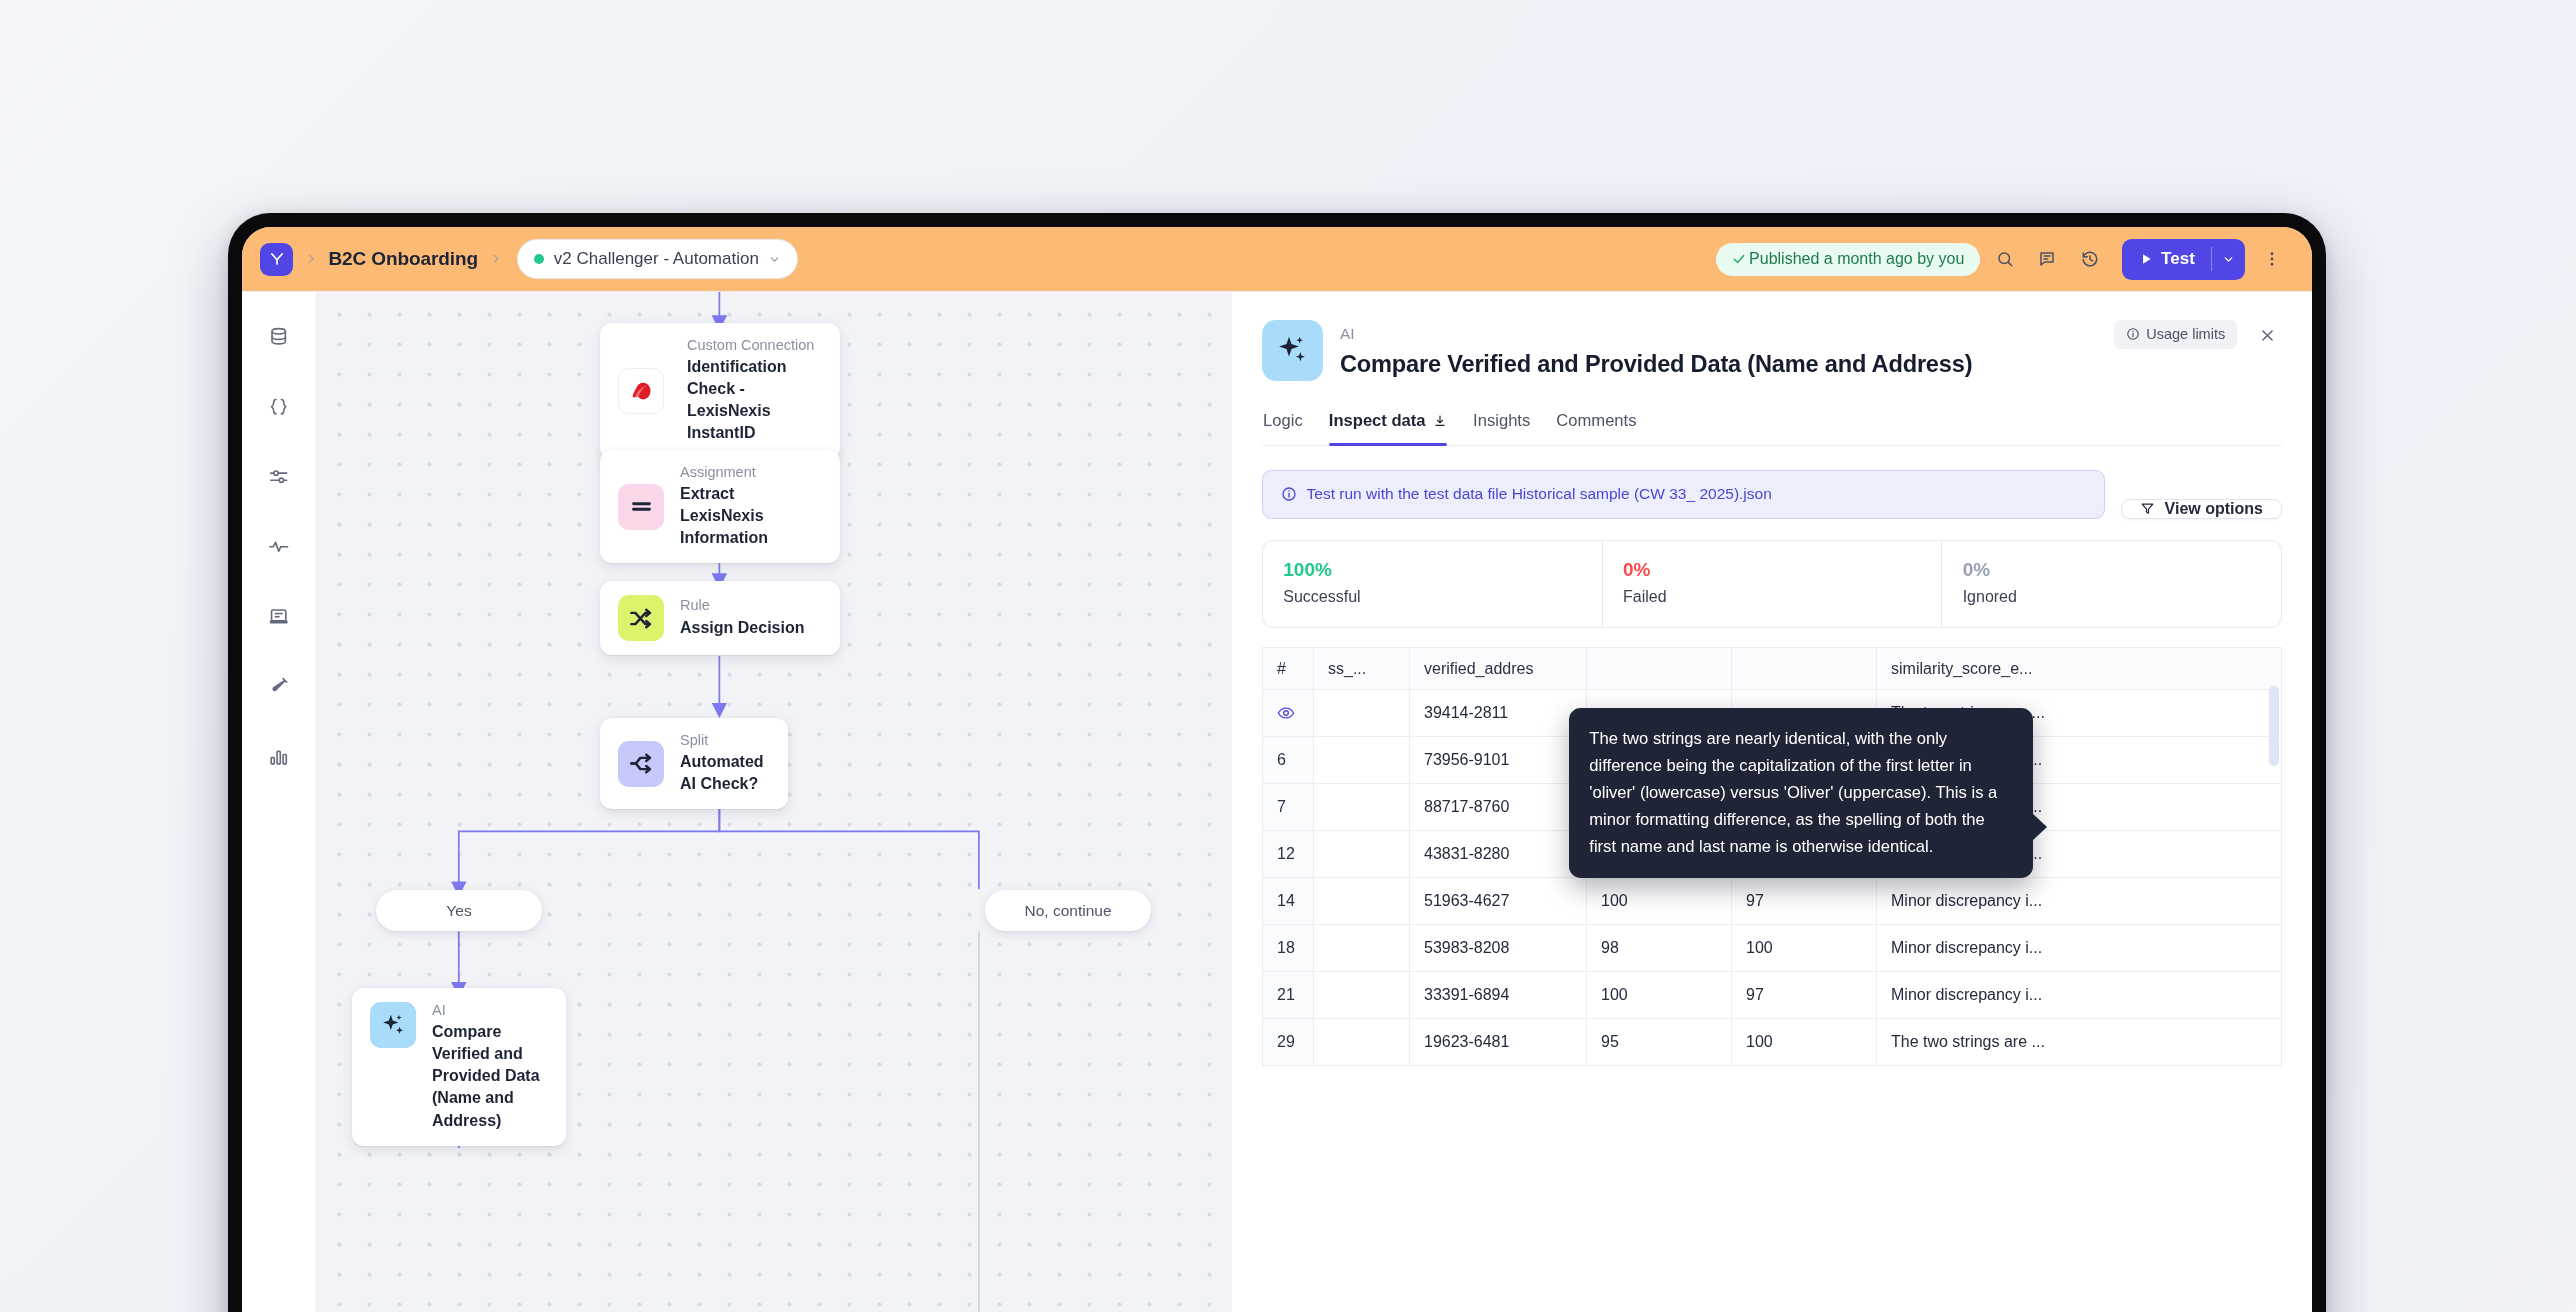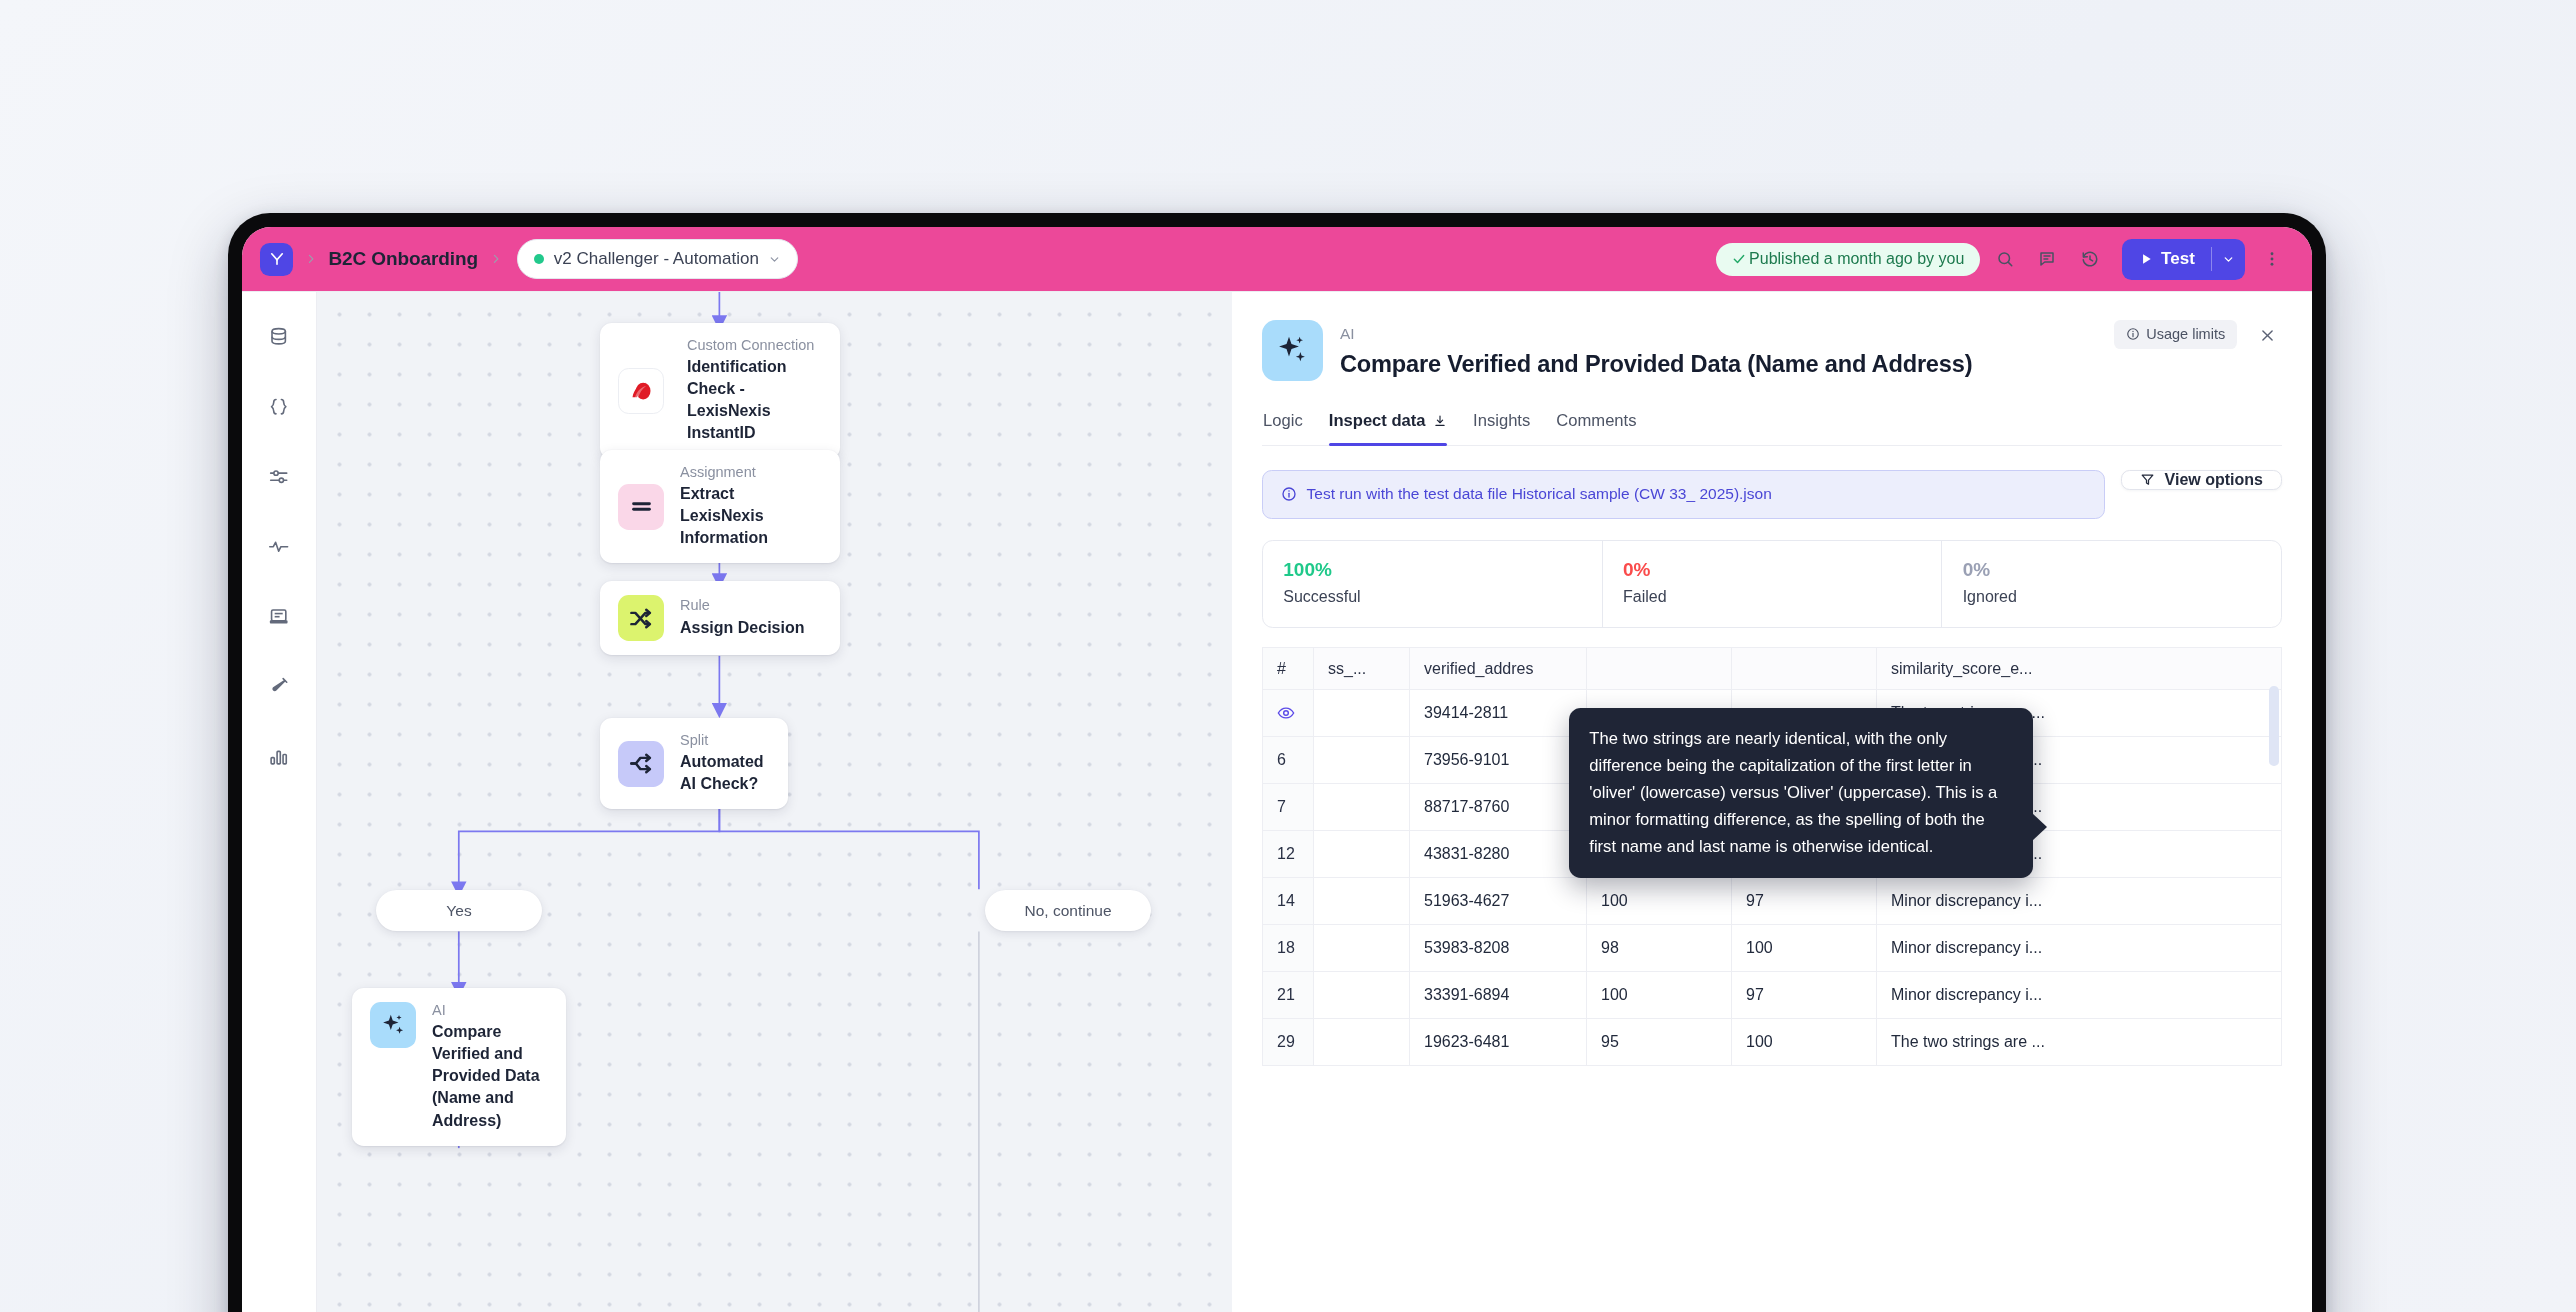--- a/index.html
+++ b/index.html
@@ -33,21 +33,21 @@
     overflow: hidden;
     position: relative;
   }
 
   
   .topbar {
     height: 65px;
     display: flex; align-items: center;
     padding: 0 22.5px 0 18px;
     border-bottom: 1.1px solid #ecedf2;
-    background:#ec4899;
+    background:#fdba74;
     position: relative;
   }
   .logo {
     width: 33px; height: 33px; border-radius: 9.6px;
     background: #4f46e5;
     display:flex; align-items:center; justify-content:center;
     flex: 0 0 auto;
   }
   .logo svg { width: 18px; height: 18px; }
   .crumb-sep { margin: 0 11.8px; color:#9aa0ae; display:flex; align-items:center;}
@@ -168,21 +168,21 @@
   .closebtn svg{ width:17px;height:17px; }
 
   .tabs{ display:flex; gap:26px; margin-top:30px; border-bottom:1.1px solid #ecedf2; padding-left:1.1px;}
   .tab{ font-size:16.6px; color:#4d5465; padding-bottom:14px; cursor:pointer; display:flex; align-items:center; gap:7.5px; position:relative;}
   .tab.active{ color:#1d2436; font-weight:600; }
   .tab.active::after{ content:""; position:absolute; left:0; right:0; bottom:-1.1px; height:3.2px; background:#4f46e5; border-radius:1.6px;}
   .tab svg{ width:14px;height:14px; }
 
   .panel-body{ padding: 23.6px 30px 0 30px; flex:1 1 auto; display:flex; flex-direction:column; min-height:0;}
 
-  .banner-row{ display:flex; gap:16px; align-items:flex-start; }
+  .banner-row{ display:flex; gap:16px; align-items:flex-end; }
   .banner{
     flex:1 1 auto; background:#eceefc; border:1.1px solid #c9cdf7; border-radius:9.6px;
     display:flex; align-items:center; gap:9.6px; padding: 0 18px; min-height:49px;
     color:#4a46d6; font-size:15.5px;
   }
   .banner svg{ width:16px;height:16px; flex:0 0 auto;}
   .viewopts{
     display:flex; align-items:center; gap:9.6px;
     border:1.1px solid #e2e4ec; border-radius:8.6px; background:#fff;
     padding: 0 18px; font-size:16px; color:#242b3d; font-weight:600; cursor:pointer;

